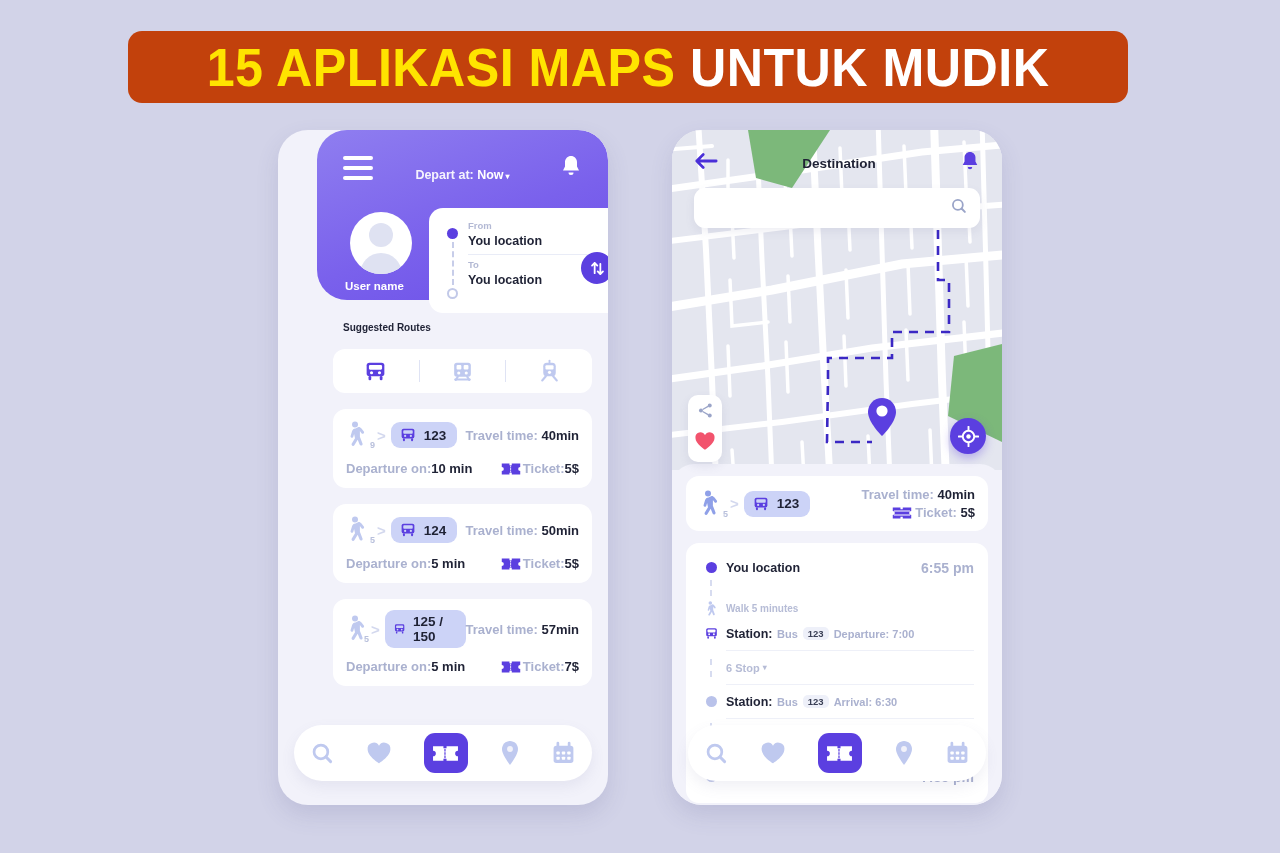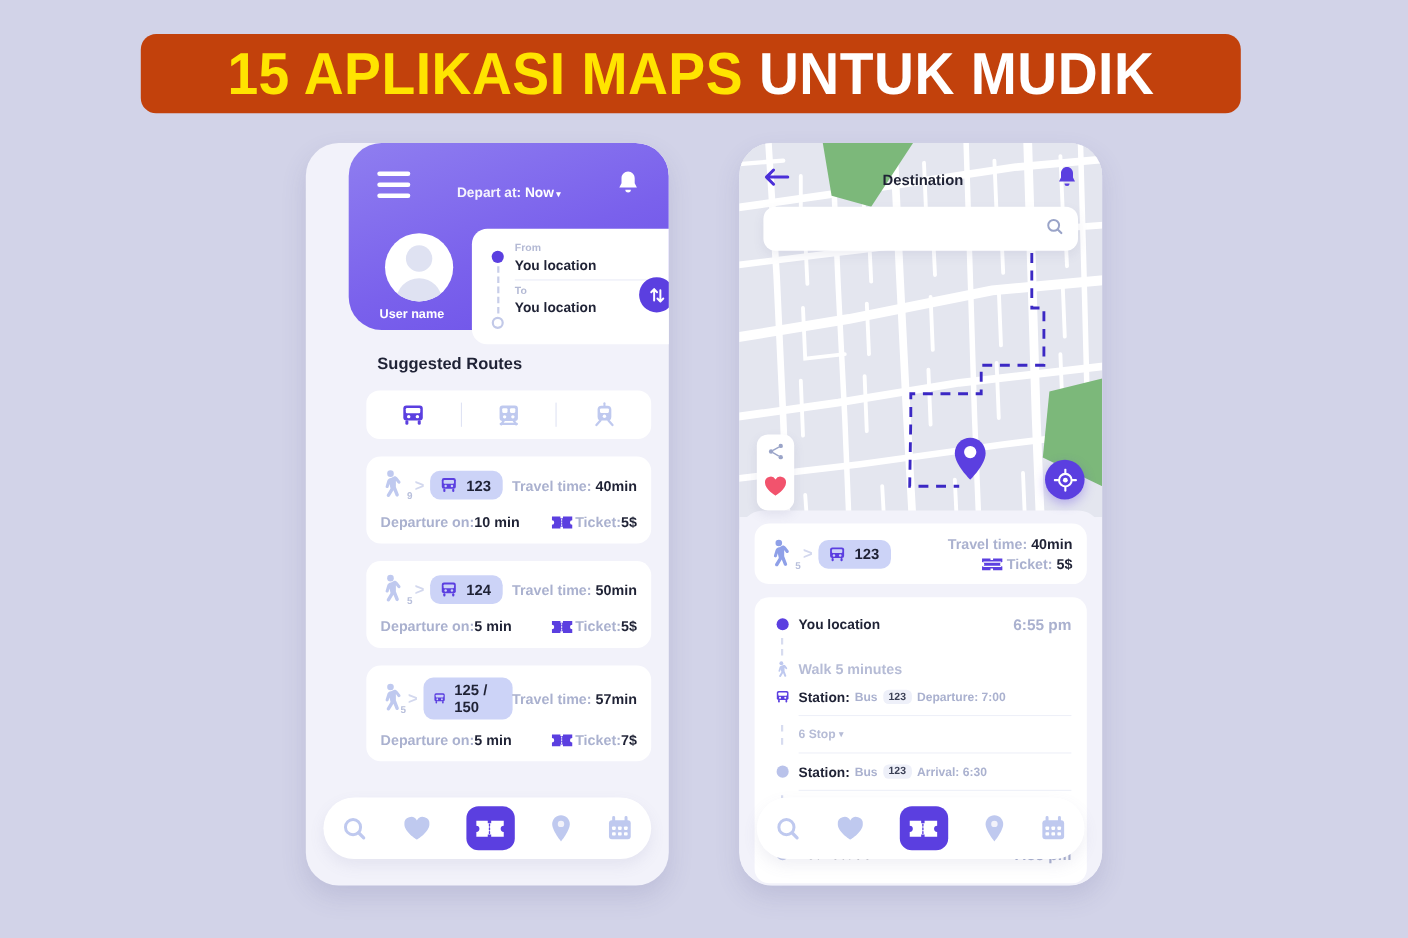--- a/index.html
+++ b/index.html
@@ -79,21 +79,21 @@
   .rb-lbl { font-size:9.5px; color:#b3b9d4; font-weight:600; line-height:1.35; }
   .rb-val { font-size:12.5px; color:#1f2235; font-weight:700; line-height:1.4; }
   .rb-sep { height:1px; background:#e9ecf7; margin:4px 0 4px 0; width:120px; }
   .swap {
     position:absolute; right:10px; top:44px; width:32px; height:32px; border-radius:50%;
     background:#5b3fe0; display:flex; align-items:center; justify-content:center; cursor:pointer;
   }
 
   
   .body-l { padding:0 16px; }
-  .sec-title { font-size:15px; font-weight:700; color:#1f2235; margin:22px 0 0 10px; }
+  .sec-title { font-size:10px; font-weight:700; color:#1f2235; margin:22px 0 0 10px; }
   .mode-tabs {
     margin-top:16px; height:44px; background:#fff; border-radius:12px;
     display:flex; align-items:center;
   }
   .mode-tab { flex:1; display:flex; align-items:center; justify-content:center; cursor:pointer; height:100%; }
   .mode-div { width:1px; height:22px; background:#dfe3f4; }
 
   .rcard { margin-top:16px; background:#fff; border-radius:13px; padding:11px 13px 12px 13px; }
   .rrow1 { display:flex; align-items:center; }
   .walkbox { position:relative; width:28px; height:30px; }
@@ -159,21 +159,21 @@
   .sum-tt b { color:#1f2235; font-weight:700; }
   .sum-tk { font-size:13px; color:#aab1cf; font-weight:600; display:flex; align-items:center; justify-content:flex-end; margin-top:3px; }
   .sum-tk b { color:#1f2235; font-weight:700; }
 
   .stepcard { margin-top:12px; background:#fff; border-radius:13px; padding:12px 14px 14px 14px; }
   .step-ic { width:22px; display:flex; justify-content:center; flex:0 0 22px; }
   .step-main { display:flex; align-items:center; flex:1; margin-left:4px; }
   .s-title { font-size:12.5px; font-weight:700; color:#1f2235; }
   .s-sub { font-size:11px; color:#aab1cf; font-weight:600; }
   .s-time { margin-left:auto; font-size:14px; color:#aab1cf; font-weight:600; }
-  .s-walk { font-size:13px; color:#b6bcd6; font-weight:600; }
+  .s-walk { font-size:10px; color:#b6bcd6; font-weight:600; }
   .minibadge {
     background:#eef0f9; border-radius:5px; padding:1px 5px; font-size:9.5px;
     font-weight:700; color:#3a3f55; margin:0 5px;
   }
   .step-row { min-height:25px; display:flex; align-items:center; }
   .vdash { border-left:2px dashed #d7dcf0; height:16px; margin-left:10px; }
   .hr-l { height:1px; background:#eef0f8; margin:4px 0 4px 26px; }
   .stops { font-size:11px; color:#b6bcd6; font-weight:600; }
   .dot-s-f { width:11px; height:11px; border-radius:50%; background:#5b3fe0; }
   .dot-s-l { width:11px; height:11px; border-radius:50%; background:#b9c2ea; }

